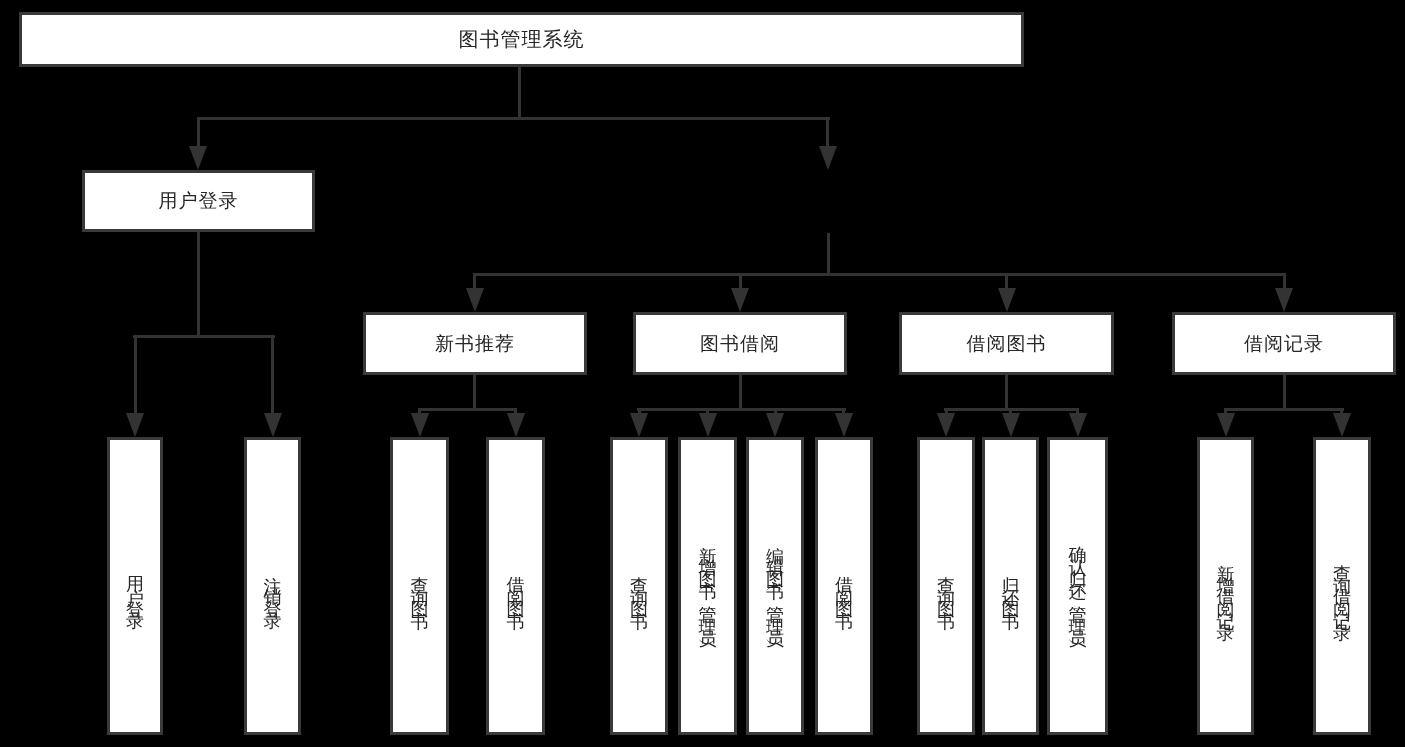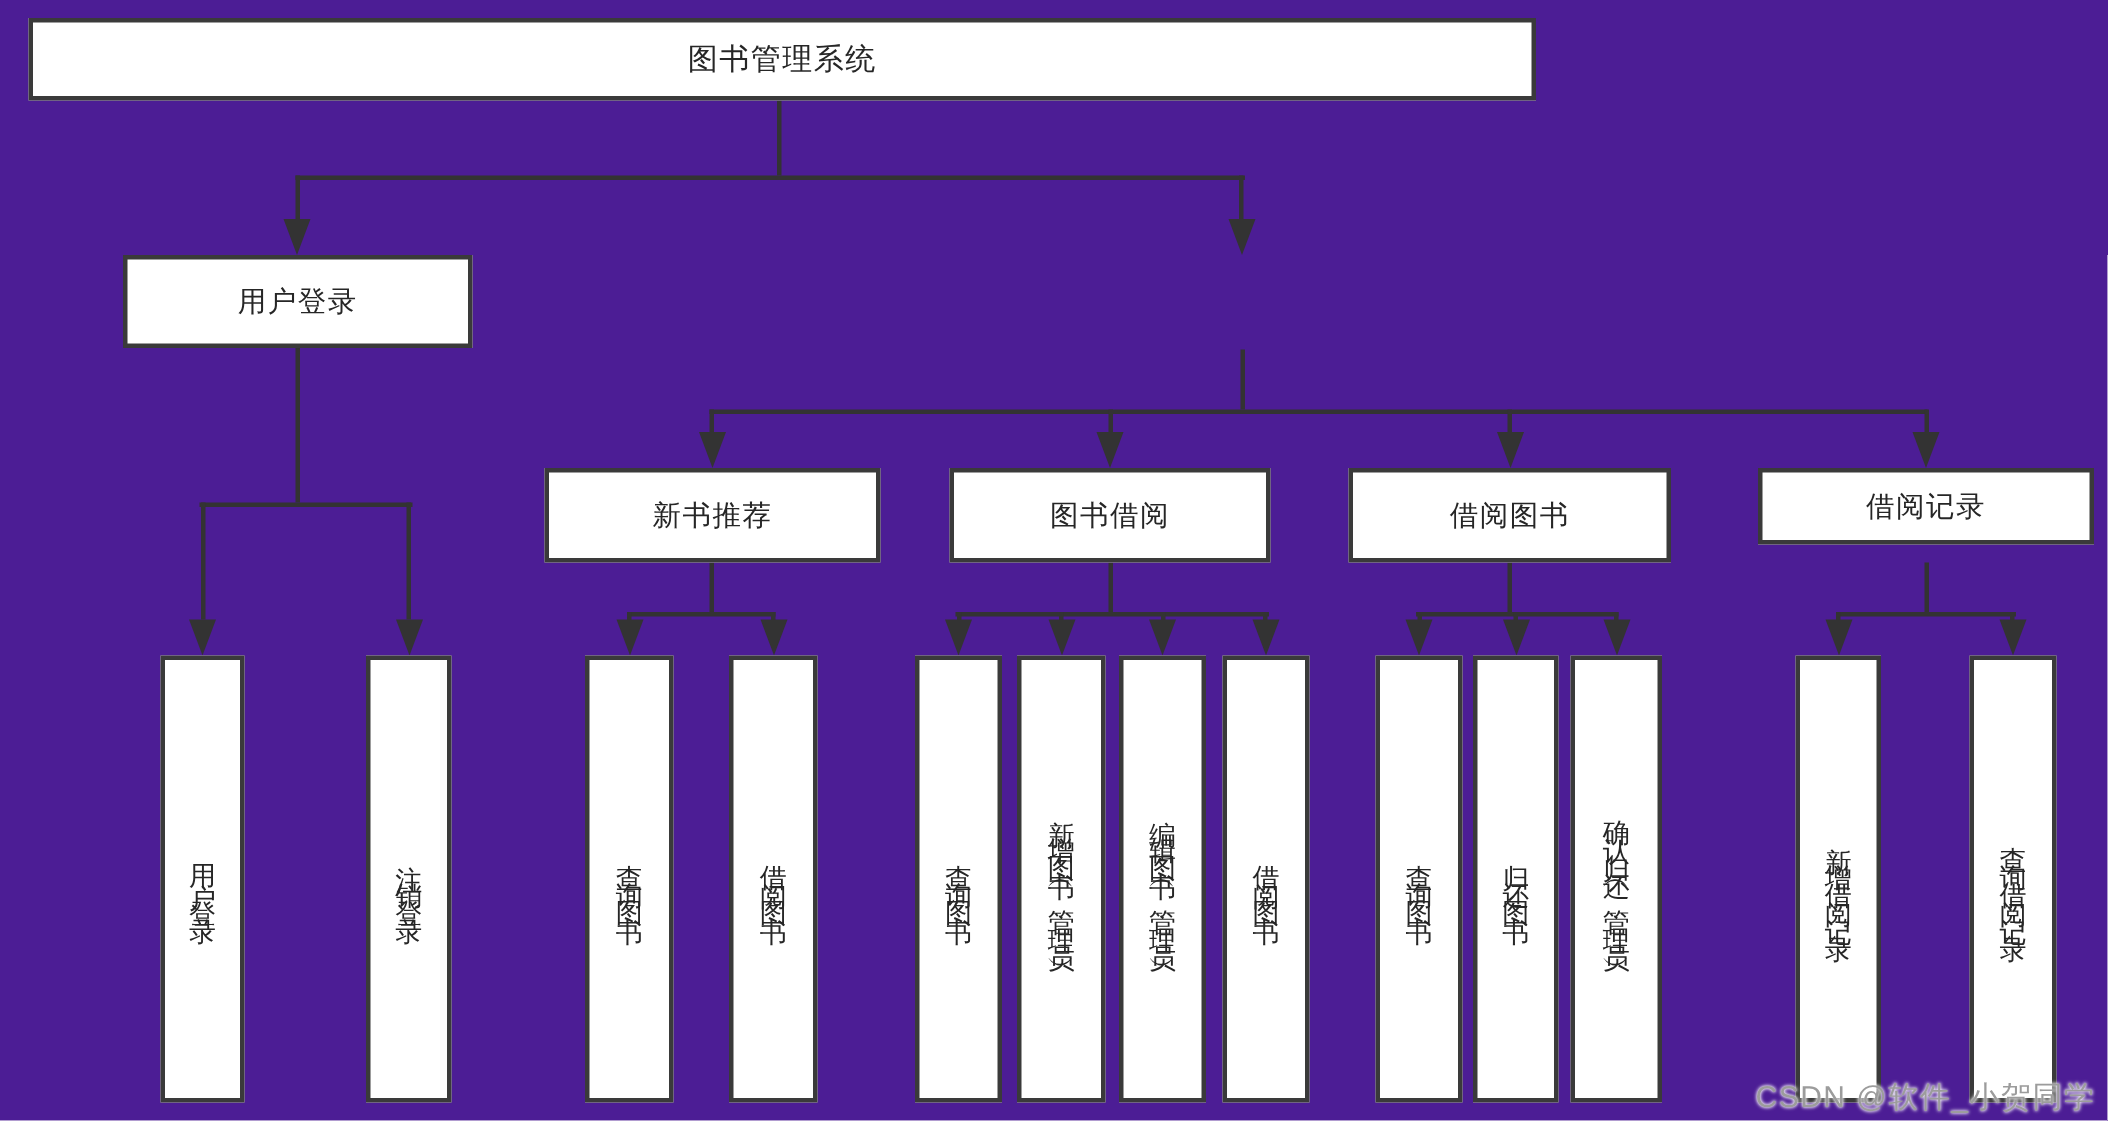--- a/index.html
+++ b/index.html
@@ -1,17 +1,17 @@
 <!DOCTYPE html>
 <html><head>
 <meta charset="utf-8">
 <style>
   html,body{margin:0;padding:0;background:#ffffff;}
   body{font-family:"Liberation Sans","DejaVu Sans",sans-serif;}
-  #canvas{position:relative;width:1405px;height:747px;background:#4c1d95;overflow:hidden;}
+  #canvas{position:relative;width:1405px;height:747px;background:#000000;overflow:hidden;}
   .node{
     position:absolute;box-sizing:border-box;background:#ffffff;
     border:3px solid #3a3a3a;display:flex;align-items:center;justify-content:center;
     color:#262626;z-index:2;
   }
   .node.h{font-size:19px;letter-spacing:1px;}
   .node.root{font-size:20px;}
   .lbl{white-space:nowrap;}
   .vtext{
     writing-mode:vertical-rl;text-orientation:mixed;
@@ -70,21 +70,21 @@
 
   <div class="node h" style="left:363px;top:312px;width:224px;height:63px;">
     <span class="lbl">新书推荐</span>
   </div>
   <div class="node h" style="left:633px;top:312px;width:214px;height:63px;">
     <span class="lbl">图书借阅</span>
   </div>
   <div class="node h" style="left:899px;top:312px;width:215px;height:63px;">
     <span class="lbl">借阅图书</span>
   </div>
-  <div class="node h" style="left:1172px;top:312px;width:224px;height:51px;">
+  <div class="node h" style="left:1172px;top:312px;width:224px;height:63px;">
     <span class="lbl">借阅记录</span>
   </div>
 
   <div class="vline" style="left:473px;top:375px;height:33px;"></div>
   <div class="hline" style="left:418px;top:408px;width:99px;"></div>
   <div class="vline" style="left:418px;top:408px;height:7px;"></div>
   <div class="arrow" style="left:411px;top:413px;"></div>
   <div class="vline" style="left:514px;top:408px;height:7px;"></div>
   <div class="arrow" style="left:507px;top:413px;"></div>
 
@@ -152,15 +152,14 @@
     <span class="vtext">确认归还（管理员）</span>
   </div>
 
   <div class="node leaf" style="left:1197px;top:437px;width:57px;height:298px;">
     <span class="vtext">新增借阅记录</span>
   </div>
   <div class="node leaf" style="left:1313px;top:437px;width:58px;height:298px;">
     <span class="vtext">查询借阅记录</span>
   </div>
 
-  <div class="watermark">CSDN @软件_小贺同学</div>
 
 </div>
 
 </body></html>

